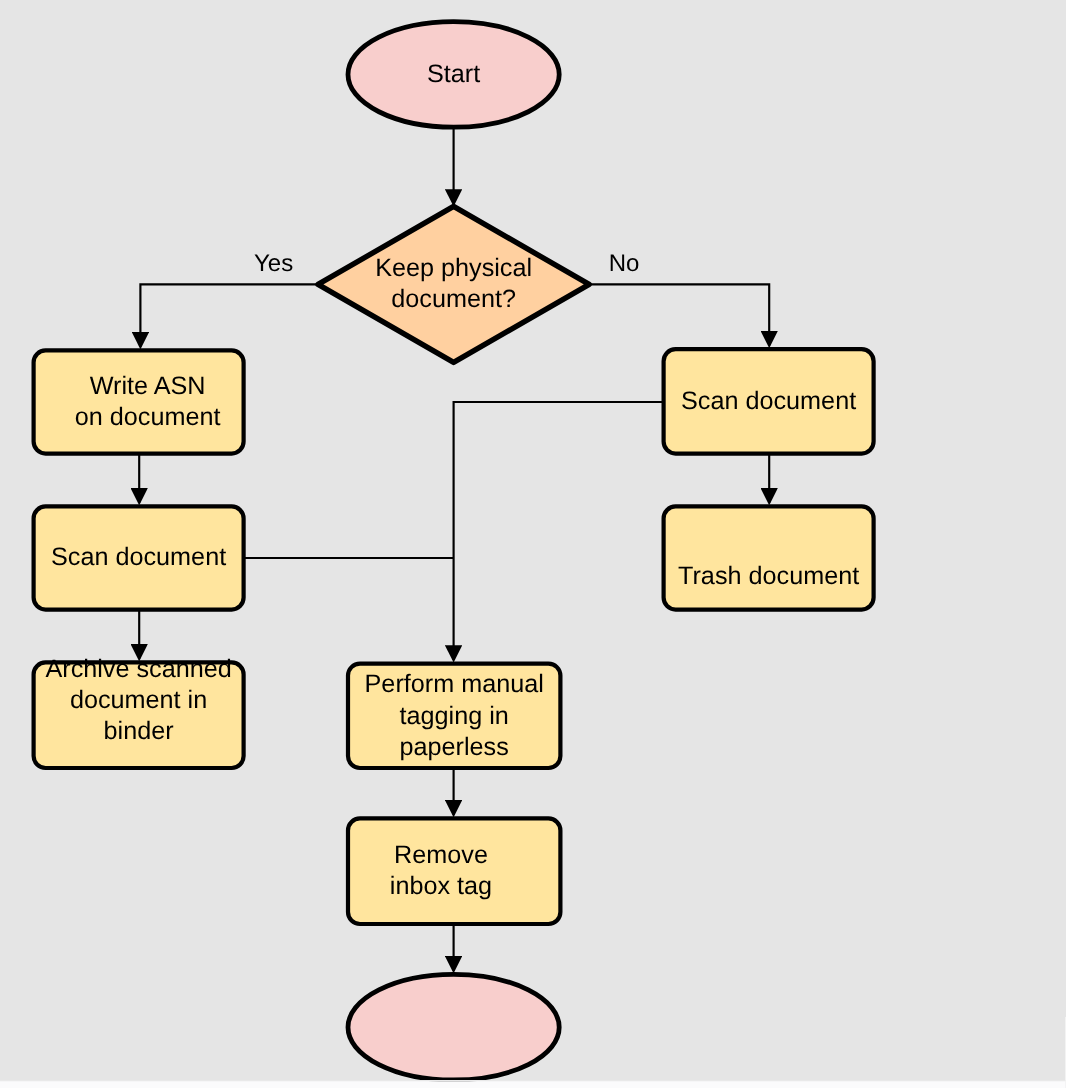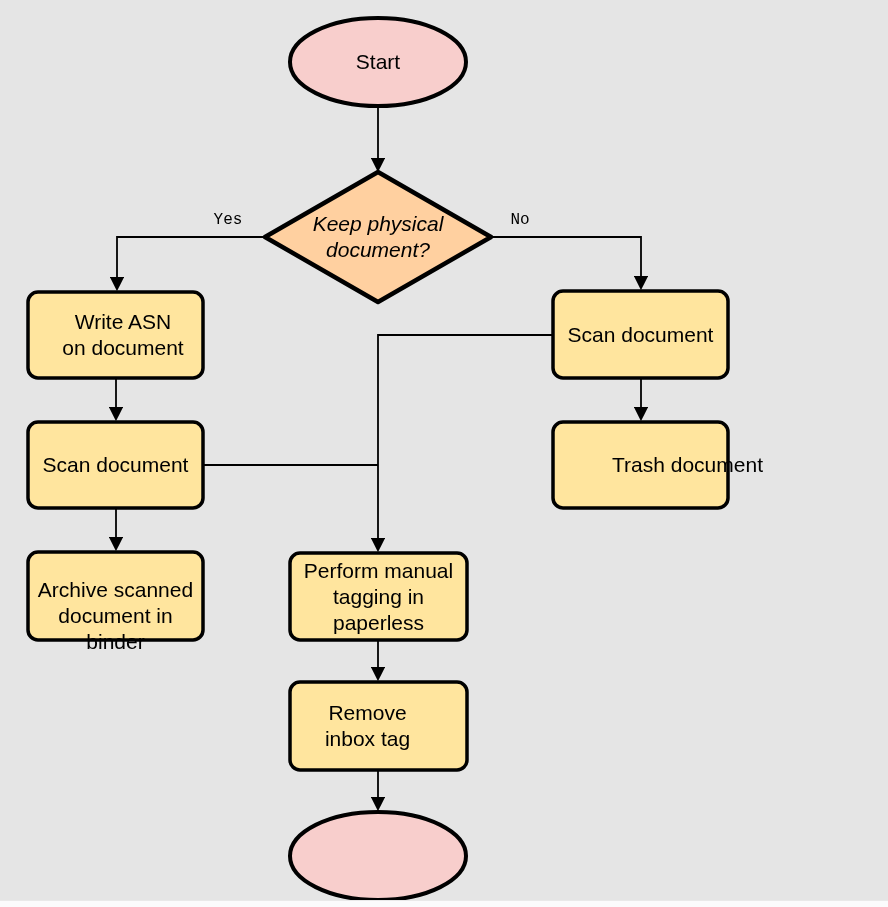--- a/index.html
+++ b/index.html
@@ -30,23 +30,22 @@
     white-space: pre-line;
     font-size: 21px;
     line-height: 26px;
     color: #000;
   }
   .edge-label {
     position: absolute;
     display: flex;
     align-items: center;
     justify-content: center;
-    font-size: 16px;
+    font-size: 20px;
     color: #000;
-    font-family: Liberation Mono, monospace;
   }
   .note {
     position: absolute;
     left: 482px;
     top: 591px;
     width: 406px;
     font-size: 21px;
     line-height: 25px;
     font-style: italic;
     white-space: pre-line;
@@ -110,35 +109,35 @@
 
     <rect x="290" y="553" width="177" height="87" rx="10" stroke="#000" stroke-width="3.5" fill="#ffe59e"></rect>
 
     <rect x="290" y="682" width="177" height="88" rx="10" stroke="#000" stroke-width="3.5" fill="#ffe59e"></rect>
 
     <ellipse cx="378" cy="856" rx="88" ry="44" stroke="#000" stroke-width="4" fill="#f8cecc"></ellipse>
   </svg>
 
   <div class="node-label" style="left:290px; top:18px; width:176px; height:88px;">Start</div>
 
-  <div class="node-label" style="left:278px; top:204px; width:200px; height:66px;font-style:italic;">Keep physical
+  <div class="node-label" style="left:278px; top:204px; width:200px; height:66px;">Keep physical
 document?</div>
 
   <div class="node-label" style="left:28px; top:292px; width:190px; height:86px;">Write ASN
 on document</div>
 
   <div class="node-label" style="left:28px; top:422px; width:175px; height:86px;">Scan document</div>
 
-  <div class="node-label" style="left:28px; top:584px; width:175px; height:64px;">Archive scanned
+  <div class="node-label" style="left:28px; top:552px; width:175px; height:64px;">Archive scanned
 document in
 binder</div>
 
   <div class="node-label" style="left:553px; top:291px; width:175px; height:87px;">Scan document</div>
 
-  <div class="node-label" style="left:553px; top:422px; width:175px; height:86px;padding-left:47px;">Trash document</div>
+  <div class="node-label" style="left:553px; top:438px; width:175px; height:86px;">Trash document</div>
 
   <div class="node-label" style="left:290px; top:553px; width:177px; height:87px;">Perform manual
 tagging in
 paperless</div>
 
   <div class="node-label" style="left:290px; top:682px; width:155px; height:88px;">Remove
 inbox tag</div>
 
 
   <div class="edge-label" style="left:200px; top:207px; width:56px; height:26px;">Yes</div>

